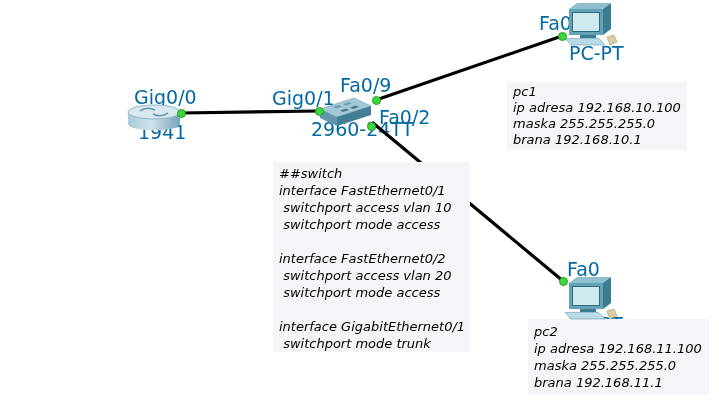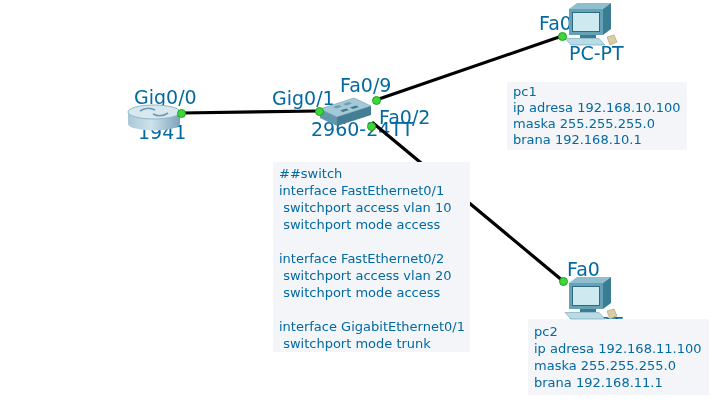--- a/index.html
+++ b/index.html
@@ -7,22 +7,23 @@
     position:relative;width:719px;height:420px;overflow:hidden;
     background:#ffffff;font-family:"DejaVu Sans",sans-serif;color:#000;
   }
   .lbl{
     position:absolute;font-size:19px;line-height:14px;white-space:nowrap;
     z-index:1;color:#0369a1;
   }
   #links-layer{position:absolute;left:0;top:0;z-index:2;}
   .note{
     position:absolute;background:#f3f5f8;z-index:3;box-sizing:border-box;
-    font-size:13px;line-height:17px;white-space:pre;color:#0369a1;
+    font-size:13px;line-height:17px;white-space:pre;color:#000000;
     padding:4px 6px 0 6px;
+    font-style:italic;
   }
   .note.small{line-height:16px;padding-top:2px;}
   .device{position:absolute;z-index:4;}
   .device svg{display:block;}
   .dot{
     position:absolute;width:9px;height:9px;border-radius:50%;z-index:5;
     background:#3fd63c;border:1px solid #23a021;box-sizing:border-box;
   }
 </style>
 </head>

